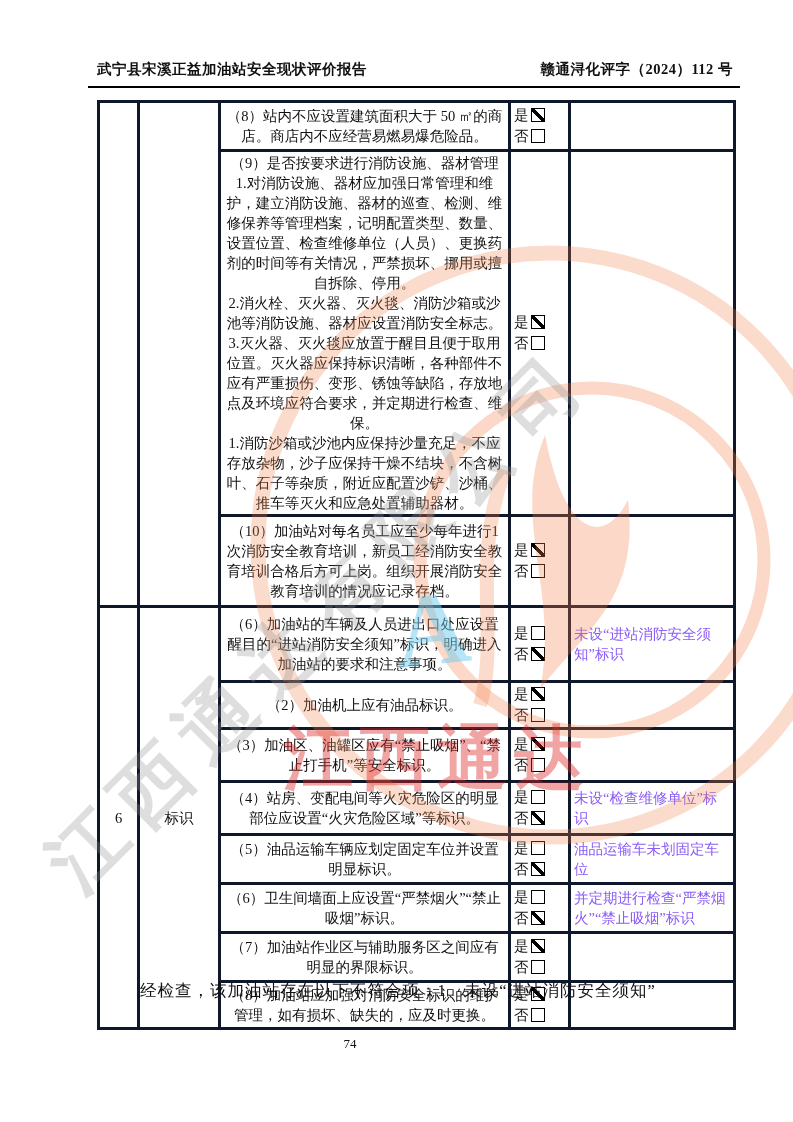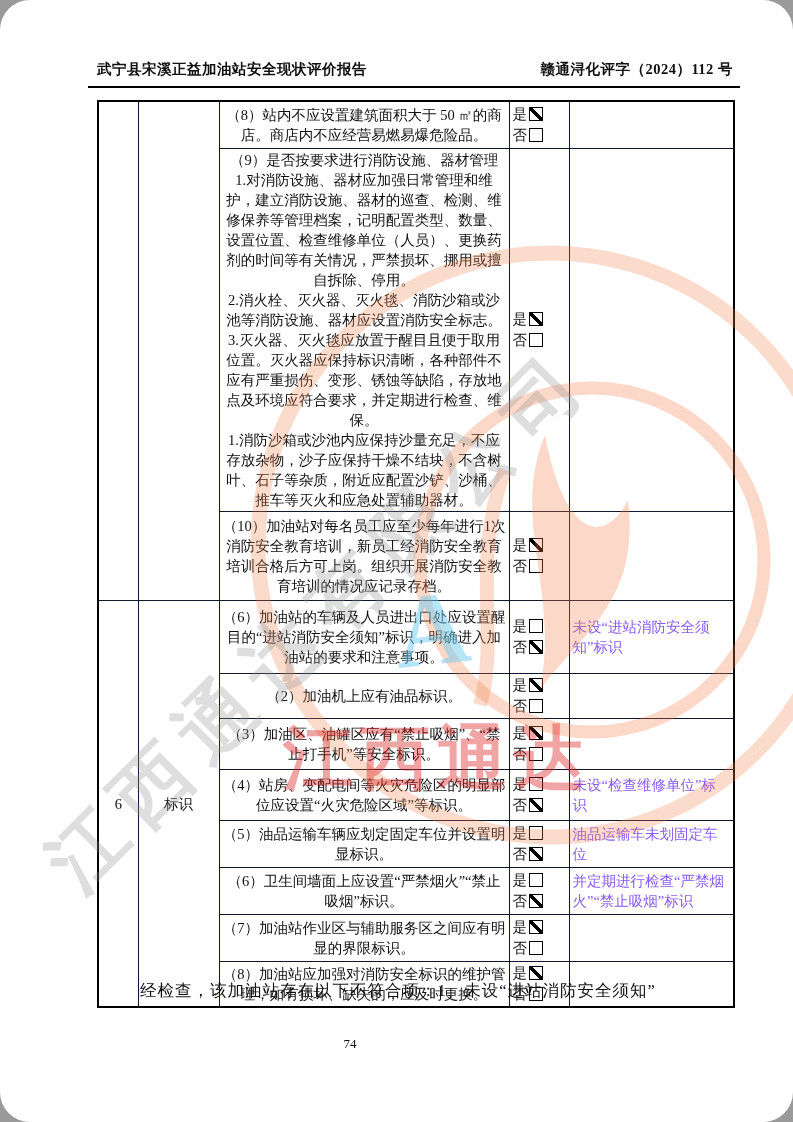--- a/index.html
+++ b/index.html
@@ -1,27 +1,27 @@
 <!DOCTYPE html>
 <html><head>
 <meta charset="utf-8">
 <style>
   html,body{margin:0;padding:0;background:#9a9a9a;}
   .page{position:relative;width:793px;height:1122px;background:#ffffff;margin:0 auto;
-        font-family:"Liberation Serif","DejaVu Serif",serif;color:#111;overflow:hidden;border-radius:30px;}
+        font-family:"Liberation Serif","DejaVu Serif",serif;color:#111;overflow:hidden;}
 
   
   .hdr{position:absolute;left:97px;width:636px;top:60px;display:flex;justify-content:space-between;
        font-size:14.5px;font-weight:bold;letter-spacing:.5px;}
   .hdr-rule{position:absolute;left:88px;width:652px;top:86px;border-top:2px solid #000;}
 
   
   table.chk{position:absolute;left:97px;top:100px;width:636px;border-collapse:collapse;
             table-layout:fixed;border:2px solid #000;}
-  table.chk td{border:1px solid #0f172a;padding:1px 3px;font-size:14.5px;line-height:20px;
+  table.chk td{border:3px solid #0f172a;padding:1px 3px;font-size:14.5px;line-height:20px;
                vertical-align:middle;background:transparent;word-break:break-all;}
   col.c1{width:40px}col.c2{width:81px}col.c3{width:290px}col.c4{width:60px}col.c5{width:165px}
   td.c-no,td.c-cat{text-align:center;}
   td.c-item{text-align:center;}
   td.c-item .para{margin:0;text-align:center;}
   td.c-check{padding-left:7px;vertical-align:middle;}
   .cbline{white-space:nowrap;line-height:21px;}
   .cb{display:inline-block;width:12px;height:12px;border:1.5px solid #000;margin-left:2px;
       vertical-align:-1.5px;}
   .cb.on{background:linear-gradient(45deg,transparent 41%,#000 41%,#000 59%,transparent 59%);}

